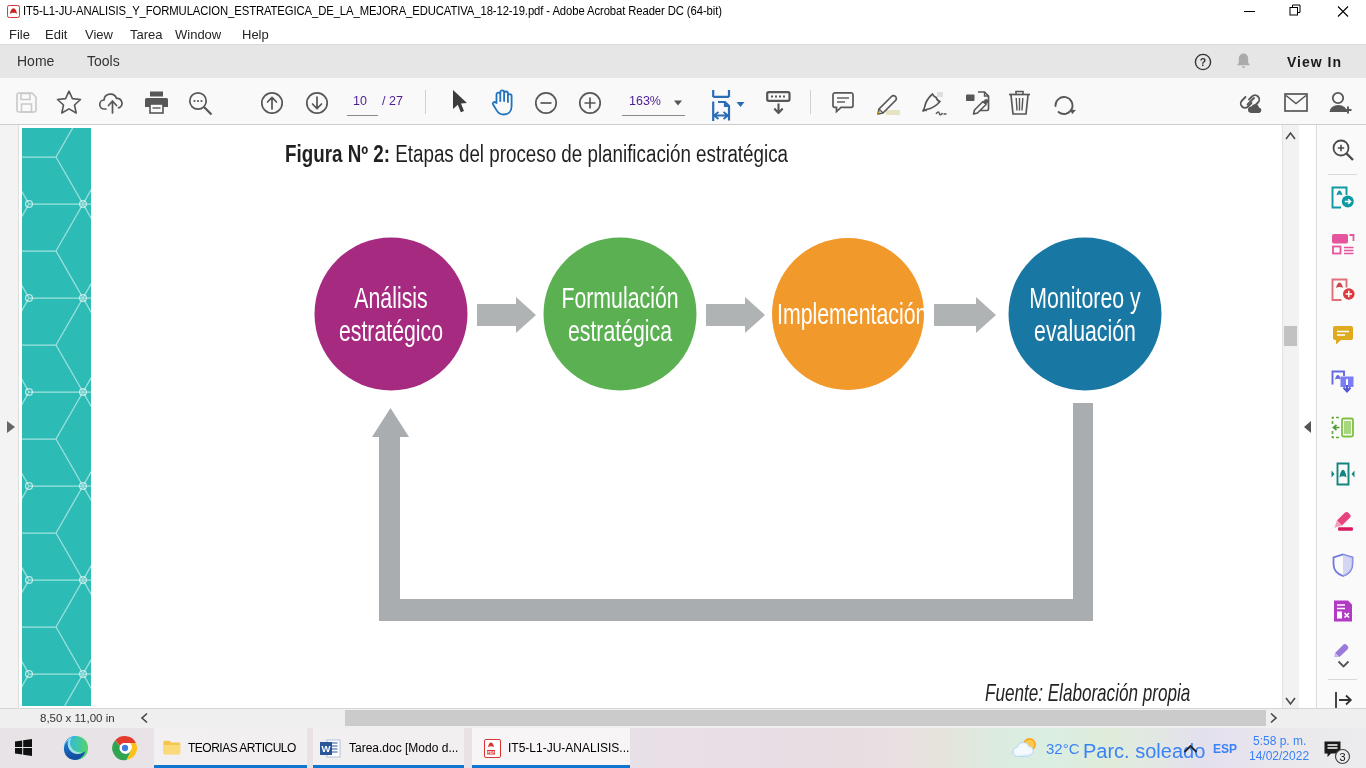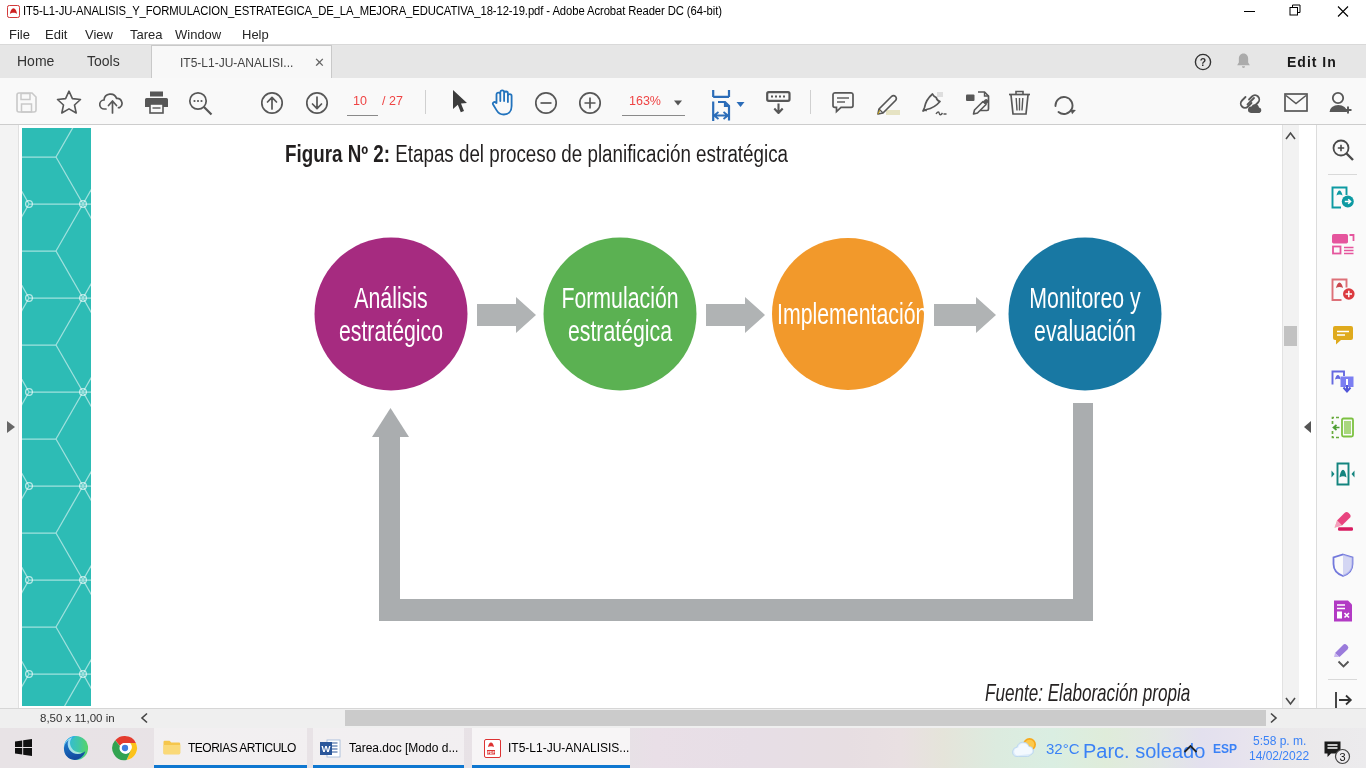--- a/index.html
+++ b/index.html
@@ -18,21 +18,21 @@
   
   #tabbar { left:0; top:44px; width:1366px; height:52px; background:#e6e6e6; border-top:1px solid #d9d9d9; }
   .tabtxt { position:absolute; top:8px; font-size:14px; color:#333; }
   #doctab { position:absolute; left:151px; top:0; width:181px; height:34px; background:#f8f8f8; border:1px solid #c9c9c9; border-bottom:none; }
   #doctabtxt { position:absolute; left:28px; top:10px; font-size:12px; color:#444; white-space:nowrap; }
   #doctabx { position:absolute; left:162px; top:9px; font-size:13px; color:#666; }
 
   
   #toolbar { left:0; top:78px; width:1366px; height:47px; background:#f9f9f9; border-bottom:1px solid #cdcdcd; }
   .tsep { position:absolute; top:12px; width:1px; height:24px; background:#d0d0d0; }
-  .ttxt { position:absolute; font-size:12.5px; color:#ef4444; }
+  .ttxt { position:absolute; font-size:12.5px; color:#4c1d95; }
 
   
   #leftstrip { left:0; top:125px; width:19px; height:583px; background:#f3f3f3; border-right:1px solid #e0e0e0; }
   #page { left:19px; top:125px; width:1263px; height:583px; background:#fff; }
   #vscroll { left:1282px; top:125px; width:17px; height:583px; background:#f2f2f2; border-left:1px solid #e2e2e2; }
   #vthumb { left:1284px; top:326px; width:13px; height:20px; background:#c2c2c2; }
   #gutter { left:1299px; top:125px; width:17px; height:583px; background:#ffffff; }
   #panel { left:1316px; top:125px; width:50px; height:583px; background:#fafafa; border-left:1px solid #dcdcdc; }
   .pdivider { position:absolute; left:1328px; width:29px; height:1px; background:#d9d9d9; }
 
@@ -79,35 +79,31 @@
 <div class="menuitem" style="left:9px">File</div>
 <div class="menuitem" style="left:45px">Edit</div>
 <div class="menuitem" style="left:85px">View</div>
 <div class="menuitem" style="left:130px">Tarea</div>
 <div class="menuitem" style="left:175px">Window</div>
 <div class="menuitem" style="left:242px">Help</div>
 
 <div id="tabbar" class="abs">
   <div class="tabtxt" style="left:17px">Home</div>
   <div class="tabtxt" style="left:87px">Tools</div>
-  <div id="doctab">
-    <div id="doctabtxt">IT5-L1-JU-ANALISI...</div>
-    <div id="doctabx">✕</div>
-  </div>
 </div>
 
 <svg class="abs" style="left:1194px;top:53px" width="18" height="18" viewBox="0 0 18 18">
   <circle cx="9" cy="9" r="7.6" fill="none" stroke="#333" stroke-width="1.4"></circle>
   <text x="9" y="13" font-size="10.5" font-family="Liberation Sans" fill="#333" text-anchor="middle" font-weight="bold">?</text>
 </svg>
 <svg class="abs" style="left:1235px;top:52px" width="17" height="18" viewBox="0 0 16 17">
   <path d="M8 1.5 C5 1.5 3.6 4 3.6 6.5 L3.6 10 L2 12.5 L14 12.5 L12.4 10 L12.4 6.5 C12.4 4 11 1.5 8 1.5 Z" fill="#ababab"></path>
   <path d="M6.5 13.5 a1.5 1.5 0 0 0 3 0 Z" fill="#ababab"></path>
 </svg>
-<div class="abs" style="left:1287px;top:54px;font-size:14px;font-weight:bold;letter-spacing:1px;color:#1a1a1a">Edit In</div>
+<div class="abs" style="left:1287px;top:54px;font-size:14px;font-weight:bold;letter-spacing:1px;color:#1a1a1a">View In</div>
 
 <div id="toolbar" class="abs"></div>
 <div id="tbicons">
 
 <svg class="abs" style="left:15px;top:91px" width="23" height="23" viewBox="0 0 23 23">
   <path d="M2 4 a2 2 0 0 1 2-2 H17 L21 6 V19 a2 2 0 0 1 -2 2 H4 a2 2 0 0 1 -2-2 Z" fill="none" stroke="#c9c9c9" stroke-width="1.6"></path>
   <rect x="6" y="2.5" width="9" height="6" fill="none" stroke="#c9c9c9" stroke-width="1.5"></rect>
   <rect x="6.5" y="13" width="10" height="8" fill="none" stroke="#c9c9c9" stroke-width="1.5"></rect>
 </svg>
 

